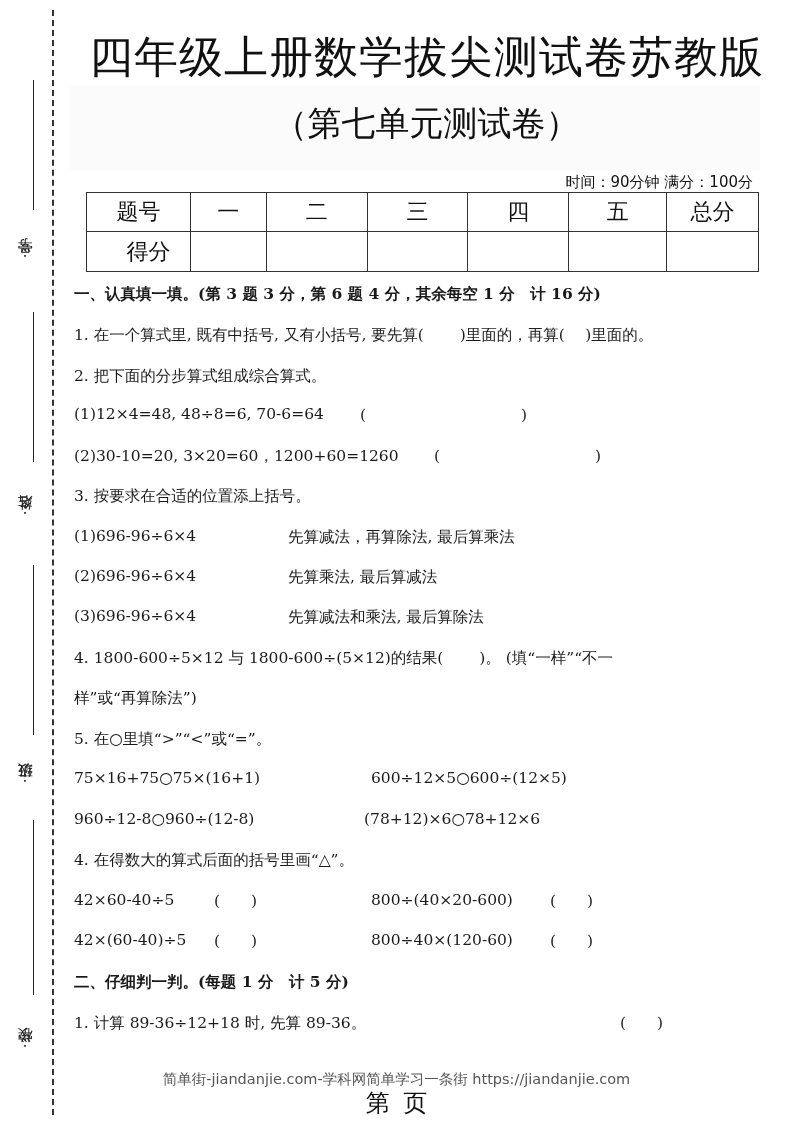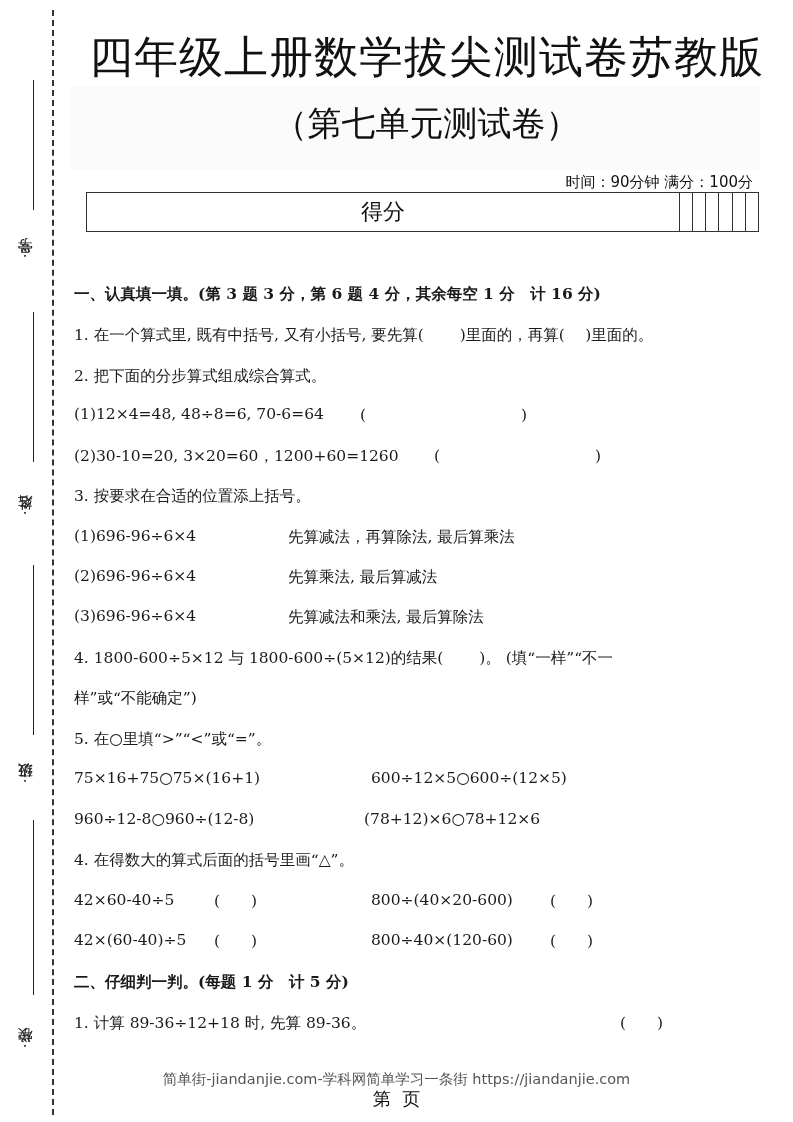--- a/index.html
+++ b/index.html
@@ -27,21 +27,21 @@
   table.score tr:nth-child(2) td { height: 40px; padding-left: 20px; }
 
   
   .line { position: absolute; left: 74px; font-size: 15.5px; white-space: nowrap; color: #1a1a1a; }
   .section { font-weight: bold; }
   .col2 { position: absolute; white-space: nowrap; font-size: 15.5px; }
 
   .footer-src { position: absolute; left: 0; width: 793px; top: 1070px; text-align: center;
     font-family: "DejaVu Sans", sans-serif; font-size: 14.5px; color: #555; }
   .footer-page { position: absolute; left: 0; width: 793px; top: 1087px; text-align: center;
-    font-family: "DejaVu Sans", sans-serif; font-size: 18px; color: #111; word-spacing: 6px; }
+    font-family: "DejaVu Sans", sans-serif; font-size: 24px; color: #111; word-spacing: 6px; }
 </style>
 </head>
 <body>
 
 <div class="cut-line"></div>
 
 <div class="margin-line" style="top:80px;height:130px;"></div>
 <div class="margin-label" style="top:205px;height:60px;">学号：</div>
 
 <div class="margin-line" style="top:312px;height:150px;"></div>
@@ -53,20 +53,29 @@
 <div class="margin-line" style="top:820px;height:175px;"></div>
 <div class="margin-label" style="top:995px;height:60px;">学校：</div>
 
 <div class="title">四年级上册数学拔尖测试卷苏教版</div>
 <div class="subtitle-band"></div>
 <div class="subtitle">（第七单元测试卷）</div>
 <div class="meta">时间：90分钟  满分：100分</div>
 
 <table class="score">
   <tbody>
+      <tr>
+    <td style="width:104px">题号</td>
+    <td style="width:76px">一</td>
+    <td style="width:101px">二</td>
+    <td style="width:101px">三</td>
+    <td style="width:101px">四</td>
+    <td style="width:98px">五</td>
+    <td style="width:92px">总分</td>
+  </tr>
   <tr>
     <td>得分</td>
     <td></td>
     <td></td>
     <td></td>
     <td></td>
     <td></td>
     <td></td>
   </tr>
 </tbody>
@@ -83,21 +92,21 @@
 
 <div class="line" style="top:486px">3. 按要求在合适的位置添上括号。</div>
 <div class="line" style="top:527px">(1)696-96÷6×4</div>
 <div class="col2" style="left:288px;top:527px">先算减法，再算除法, 最后算乘法</div>
 <div class="line" style="top:567px">(2)696-96÷6×4</div>
 <div class="col2" style="left:288px;top:567px">先算乘法, 最后算减法</div>
 <div class="line" style="top:607px">(3)696-96÷6×4</div>
 <div class="col2" style="left:288px;top:607px">先算减法和乘法, 最后算除法</div>
 
 <div class="line" style="top:648px">4.  1800-600÷5×12 与 1800-600÷(5×12)的结果(　　 )。 (填“一样”“不一</div>
-<div class="line" style="top:688px">样”或“不能确定”)</div>
+<div class="line" style="top:688px">样”或“再算除法”)</div>
 
 <div class="line" style="top:729px">5. 在○里填“&gt;”“&lt;”或“=”。</div>
 <div class="line" style="top:769px">75×16+75○75×(16+1)</div>
 <div class="col2" style="left:371px;top:769px">600÷12×5○600÷(12×5)</div>
 <div class="line" style="top:810px">960÷12-8○960÷(12-8)</div>
 <div class="col2" style="left:364px;top:810px">(78+12)×6○78+12×6</div>
 
 <div class="line" style="top:850px">4.  在得数大的算式后面的括号里画“△”。</div>
 <div class="line" style="top:891px">42×60-40÷5</div>
 <div class="col2" style="left:214px;top:891px">(　　)</div>

